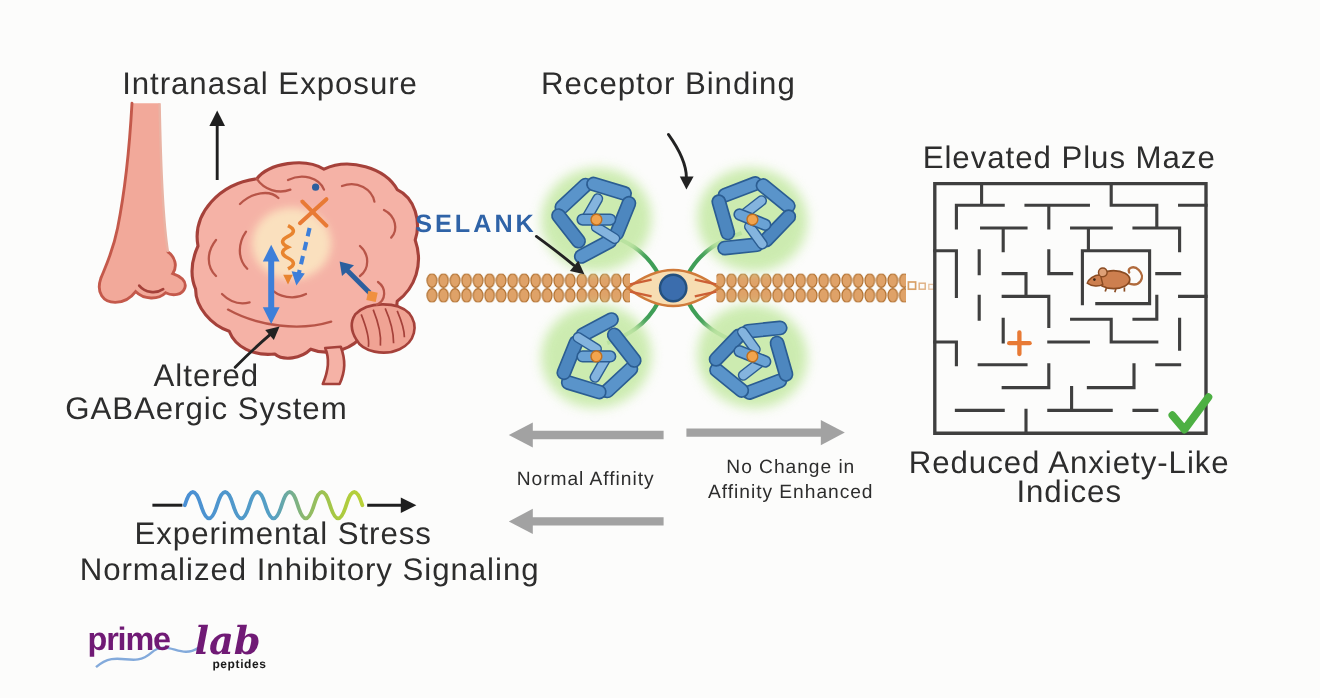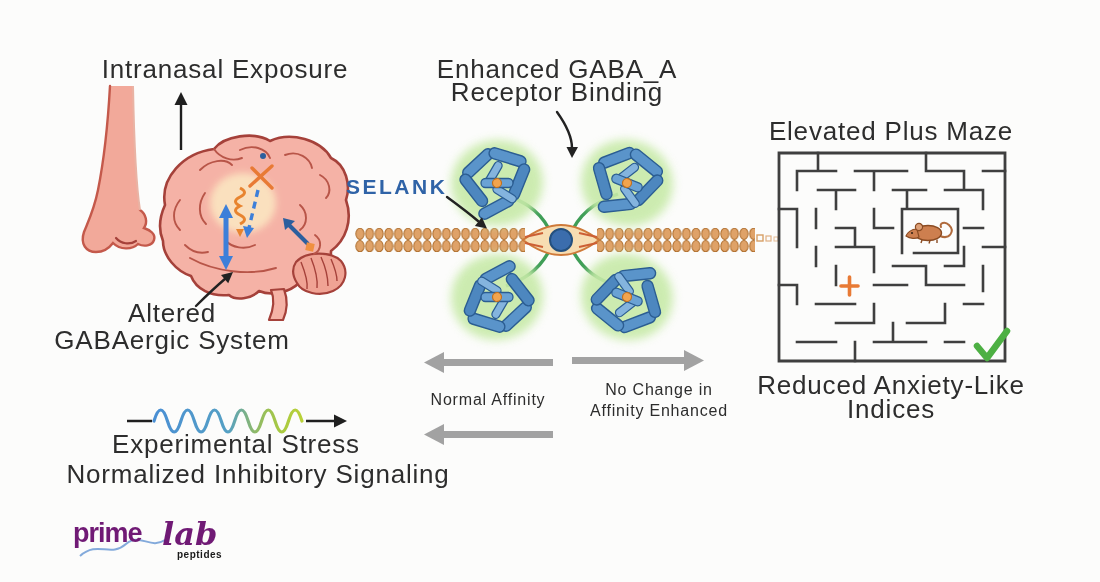--- a/index.html
+++ b/index.html
@@ -243,21 +243,20 @@
       <line x1="306" y1="421" x2="336" y2="421" stroke="#1f1f1f" stroke-width="2.5"></line>
       <polygon points="347,421 334,414.5 334,427.5" fill="#1f1f1f"></polygon>
     </g>
 
     <path d="M80 556 C98 540 110 558 126 544 C140 532 150 550 165 540" fill="none" stroke="#5b8fd0" stroke-width="2" opacity="0.75"></path>
   </svg>
 
   <div class="label" style="left:225px;top:58px">Intranasal Exposure</div>
 
   <div class="label" style="left:557px;top:58px">
-    <div>Enhanced GABA_A</div>
     <div>Receptor Binding</div>
   </div>
 
   <div class="label" style="left:891px;top:120px">Elevated Plus Maze</div>
 
   <div class="label selank" style="left:346px;top:175px">SELANK</div>
 
   <div class="label multiline" style="left:172px;top:300px">
     <div>Altered</div>
     <div>GABAergic System</div>

